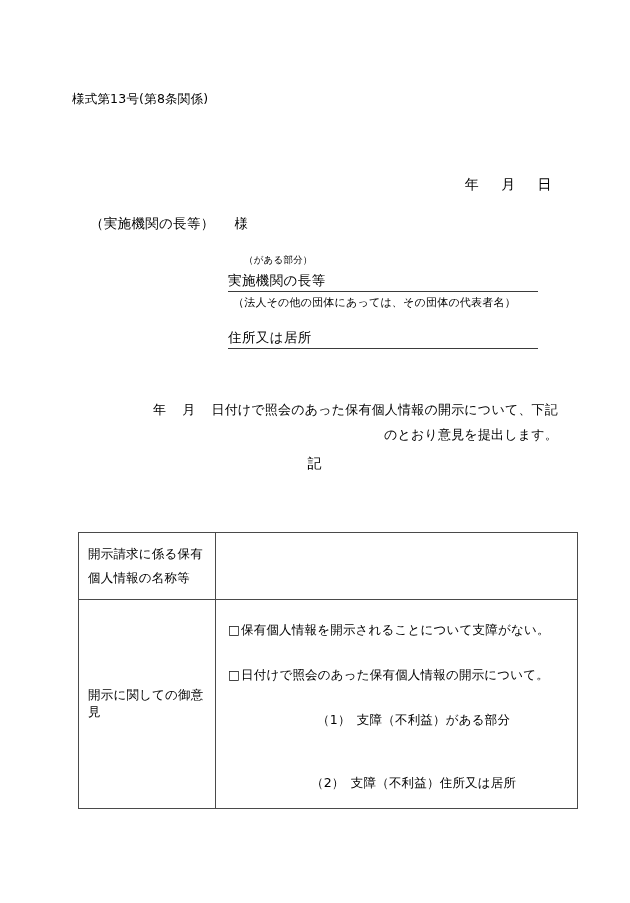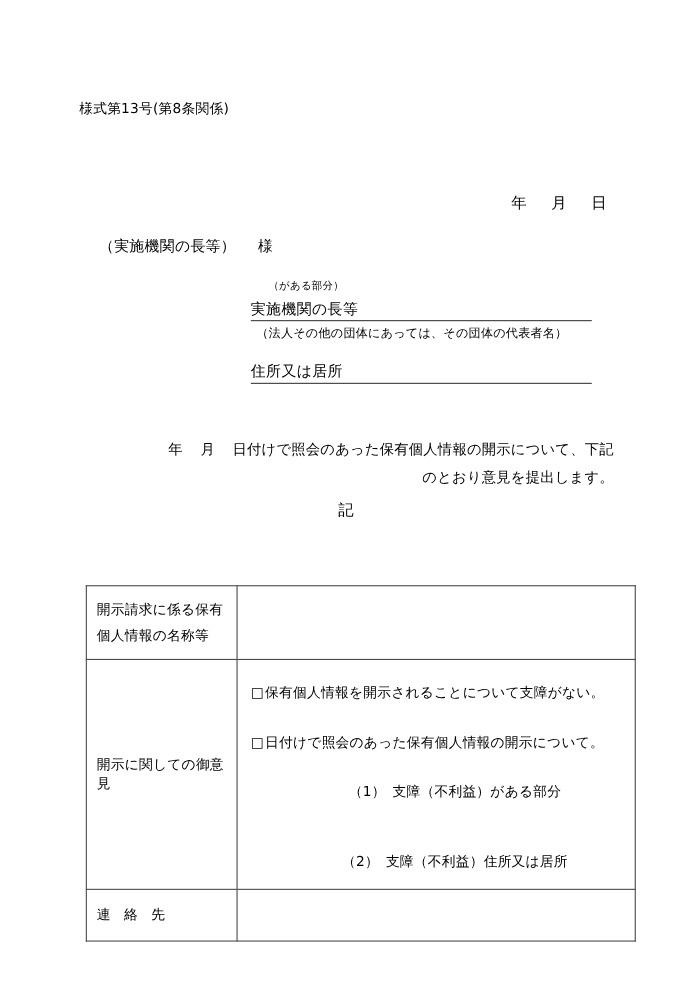--- a/index.html
+++ b/index.html
@@ -248,26 +248,16 @@
             </div>
 
             <div class="sub-item">
               <span class="num">（2）</span><span>支障（不利益）住所又は居所</span>
             </div>
 
           </div>
         </td>
       </tr>
 
-      <tr class="row-contact">
-        <td class="col-label">
-          <div class="cell-label-contact">
-            <span>連</span><span class="cgap"></span><span>絡</span><span class="cgap"></span><span>先</span>
-          </div>
-        </td>
-        <td>
-          <div></div>
-        </td>
-      </tr>
     </tbody>
   </table>
 
 </div>
 
 </body></html>

